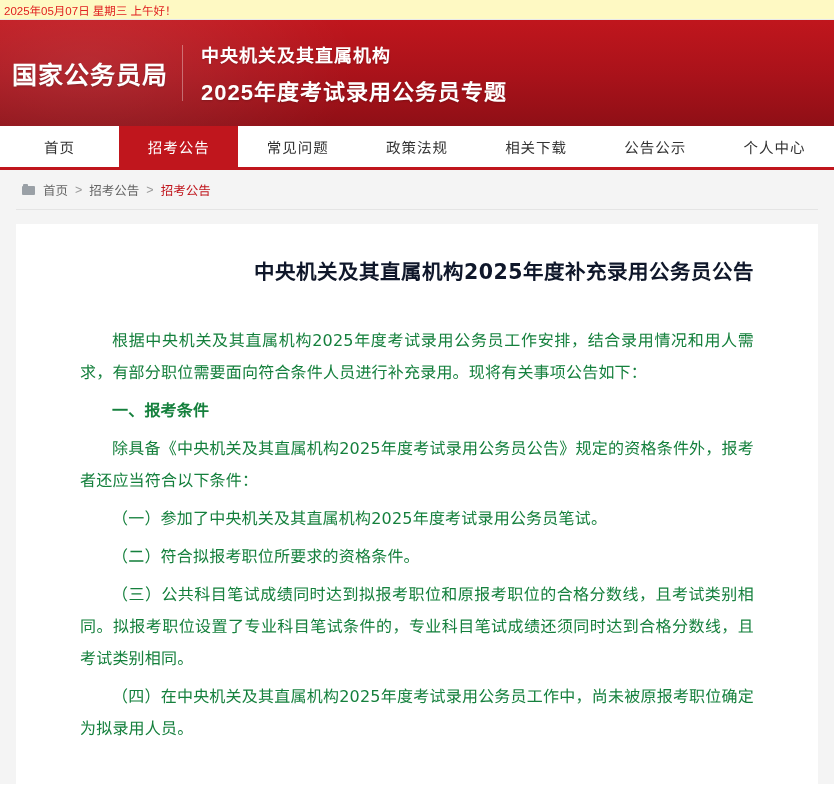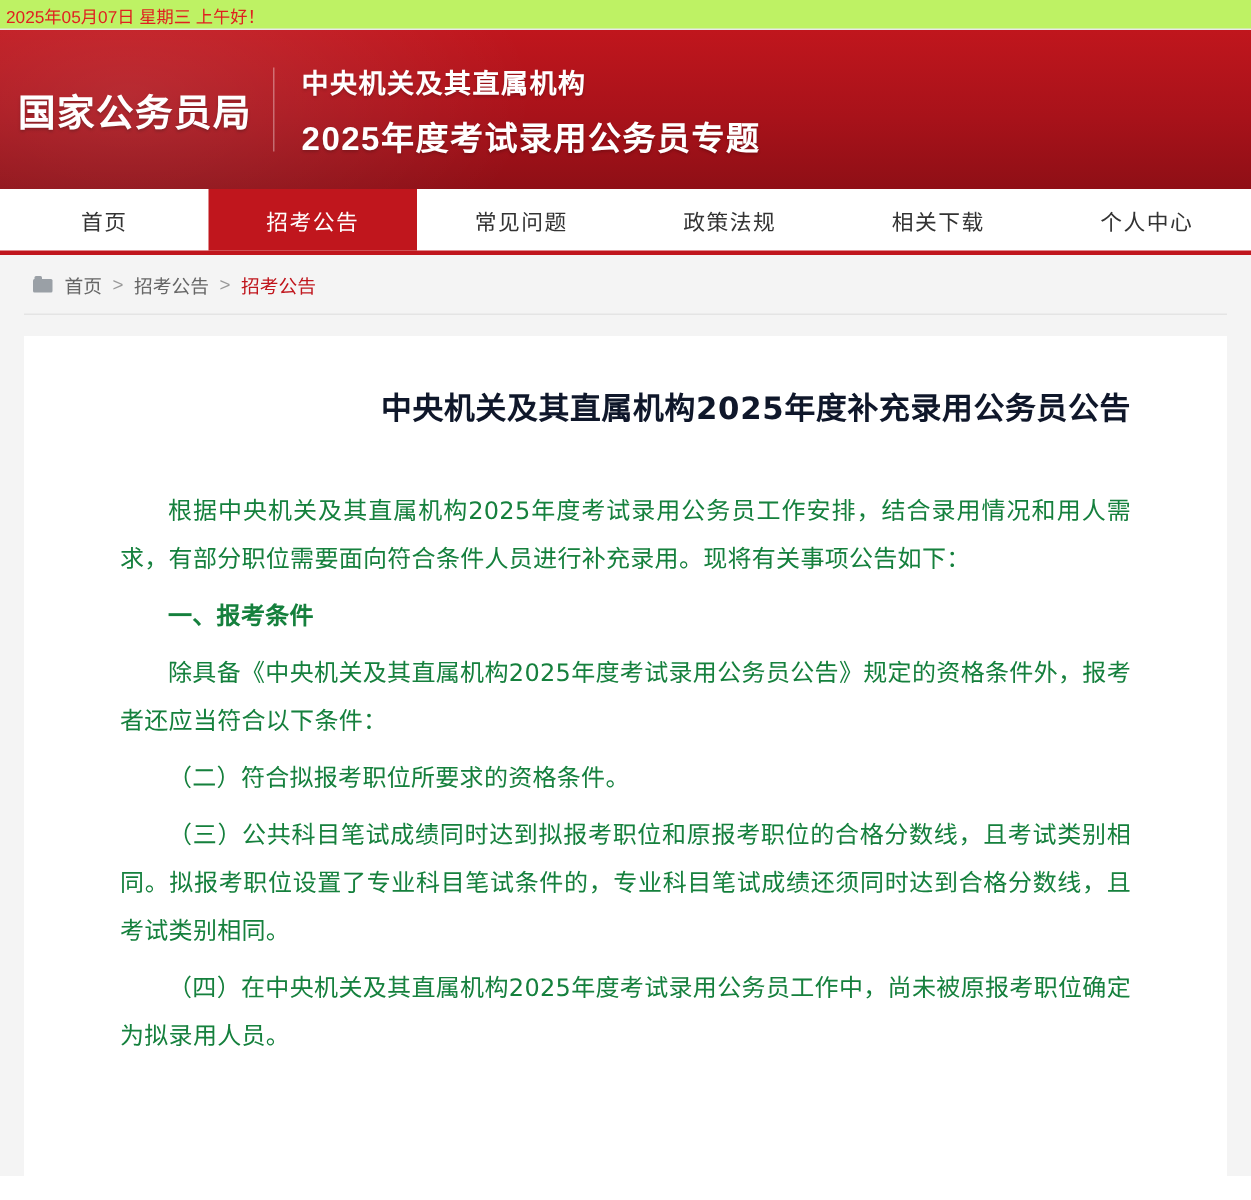--- a/index.html
+++ b/index.html
@@ -8,21 +8,21 @@
     margin: 0; padding: 0;
     width: 834px;
     background: #ffffff;
     font-family: "Liberation Sans", "DejaVu Sans", sans-serif;
   }
   body { width: 834px; min-height: 800px; overflow: hidden; }
 
   
   .topbar {
     height: 20px;
-    background: #bef264;
+    background: #fef9c3;
     display: flex;
     align-items: center;
     padding-left: 4px;
     border-bottom: 1px solid #e8e8e8;
   }
   .topbar .date {
     font-size: 11.5px;
     color: #e02020;
     letter-spacing: 0px;
     white-space: nowrap;
@@ -208,20 +208,21 @@
     </div>
   </div>
 </div>
 
 <div class="nav">
   <div class="nav-item">首页</div>
   <div class="nav-item active">招考公告</div>
   <div class="nav-item">常见问题</div>
   <div class="nav-item">政策法规</div>
   <div class="nav-item">相关下载</div>
+  <div class="nav-item">公告公示</div>
   <div class="nav-item">个人中心</div>
 </div>
 
 <div class="page-body">
 
   <div class="breadcrumb">
     <span class="home-icon"></span>
     <span class="crumb">首页</span>
     <span class="crumb-sep">&gt;</span>
     <span class="crumb">招考公告</span>
@@ -229,18 +230,19 @@
     <span class="crumb last">招考公告</span>
   </div>
 
   <div class="article">
     <h1 class="doc-title">中央机关及其直属机构2025年度补充录用公务员公告</h1>
 
     <div class="doc-body">
       <p>根据中央机关及其直属机构2025年度考试录用公务员工作安排，结合录用情况和用人需求，有部分职位需要面向符合条件人员进行补充录用。现将有关事项公告如下：</p>
       <p class="heading">一、报考条件</p>
       <p>除具备《中央机关及其直属机构2025年度考试录用公务员公告》规定的资格条件外，报考者还应当符合以下条件：</p>
+      <p>（一）参加了中央机关及其直属机构2025年度考试录用公务员笔试。</p>
       <p>（二）符合拟报考职位所要求的资格条件。</p>
       <p>（三）公共科目笔试成绩同时达到拟报考职位和原报考职位的合格分数线，且考试类别相同。拟报考职位设置了专业科目笔试条件的，专业科目笔试成绩还须同时达到合格分数线，且考试类别相同。</p>
       <p>（四）在中央机关及其直属机构2025年度考试录用公务员工作中，尚未被原报考职位确定为拟录用人员。</p>
     </div>
   </div>
 </div>
 
 </body></html>

